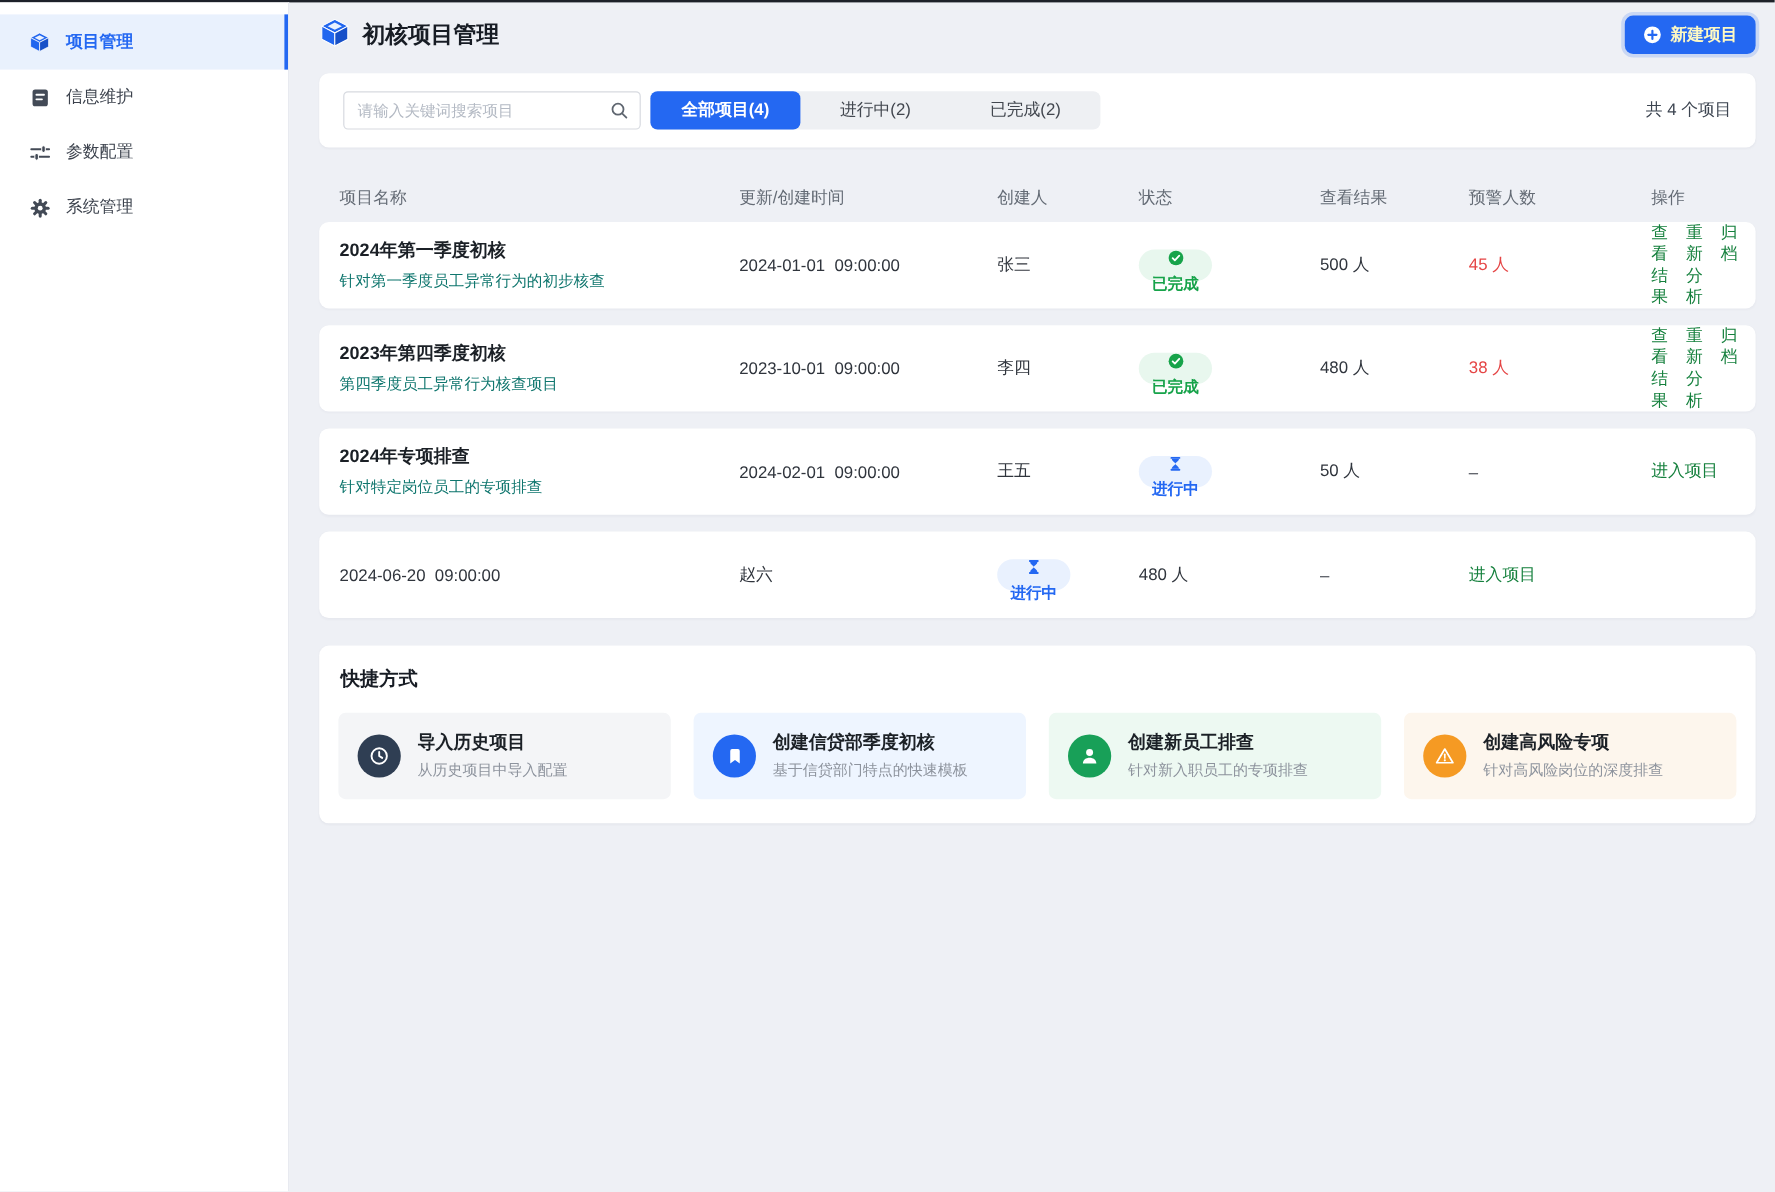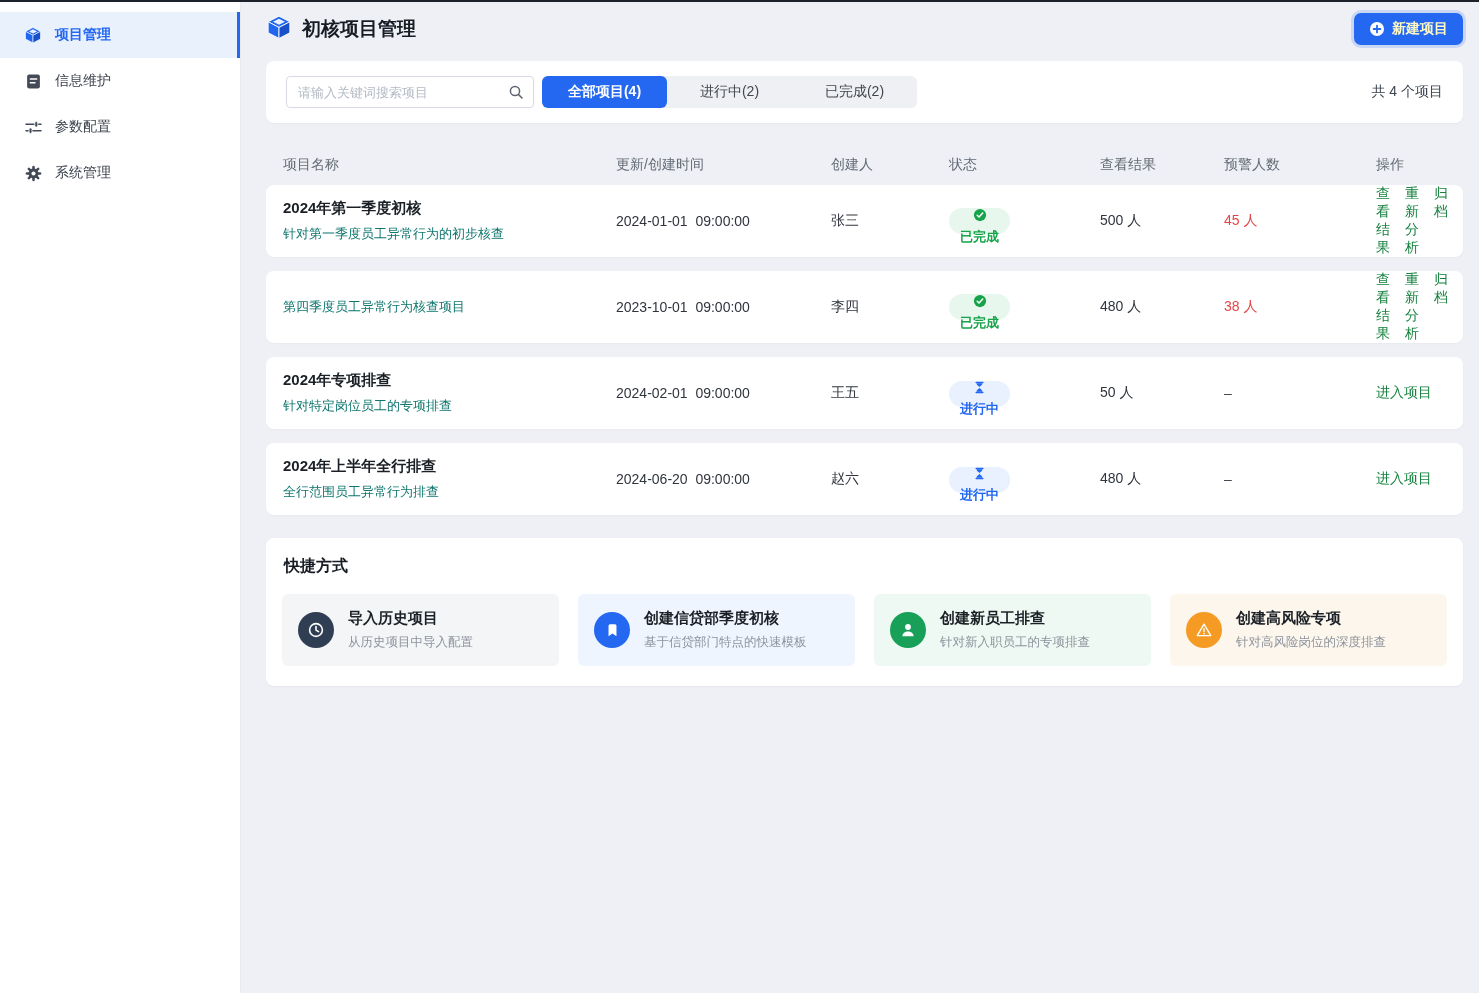--- a/index.html
+++ b/index.html
@@ -239,20 +239,21 @@
       <div class="cell-warn warn-red">45 人</div>
       <div class="cell-actions">
         <a class="link">查看结果</a>
         <a class="link">重新分析</a>
         <a class="link">归档</a>
       </div>
     </div>
 
     <div class="trow grid-cols">
       <div class="cell-name">
+        <div class="t1">2023年第四季度初核</div>
         <div class="t2">第四季度员工异常行为核查项目</div>
       </div>
       <div class="cell-time">2023-10-01  09:00:00</div>
       <div class="cell-plain">李四</div>
       <div>
         <span class="badge done">
           <span style="display:flex">
             <svg width="14" height="14" viewBox="0 0 16 16">
               <circle cx="8" cy="8" r="7" fill="#17a34a"></circle>
               <path d="M4.8 8.2l2.1 2.1 4.2-4.6" stroke="#fff" stroke-width="1.7" fill="none" stroke-linecap="round" stroke-linejoin="round"></path>
@@ -291,24 +292,20 @@
         </span>
       </div>
       <div class="cell-plain">50 人</div>
       <div class="cell-warn warn-dash">–</div>
       <div class="cell-actions">
         <a class="link">进入项目</a>
       </div>
     </div>
 
     <div class="trow grid-cols">
-      <div class="cell-name">
-        <div class="t1">2024年上半年全行排查</div>
-        <div class="t2">全行范围员工异常行为排查</div>
-      </div>
       <div class="cell-time">2024-06-20  09:00:00</div>
       <div class="cell-plain">赵六</div>
       <div>
         <span class="badge ongoing">
           <span style="display:flex">
             <svg width="13" height="13" viewBox="0 0 14 14" fill="#2468f2">
               <rect x="2.6" y="0.8" width="8.8" height="1.7" rx="0.8"></rect>
               <rect x="2.6" y="11.5" width="8.8" height="1.7" rx="0.8"></rect>
               <path d="M3.8 2.5h6.4c0 2.4-3.2 3.1-3.2 4.5 0-1.4-3.2-2.1-3.2-4.5z"></path>
               <path d="M3.8 11.5h6.4c0-2.4-3.2-3.1-3.2-4.5 0 1.4-3.2 2.1-3.2 4.5z"></path>

